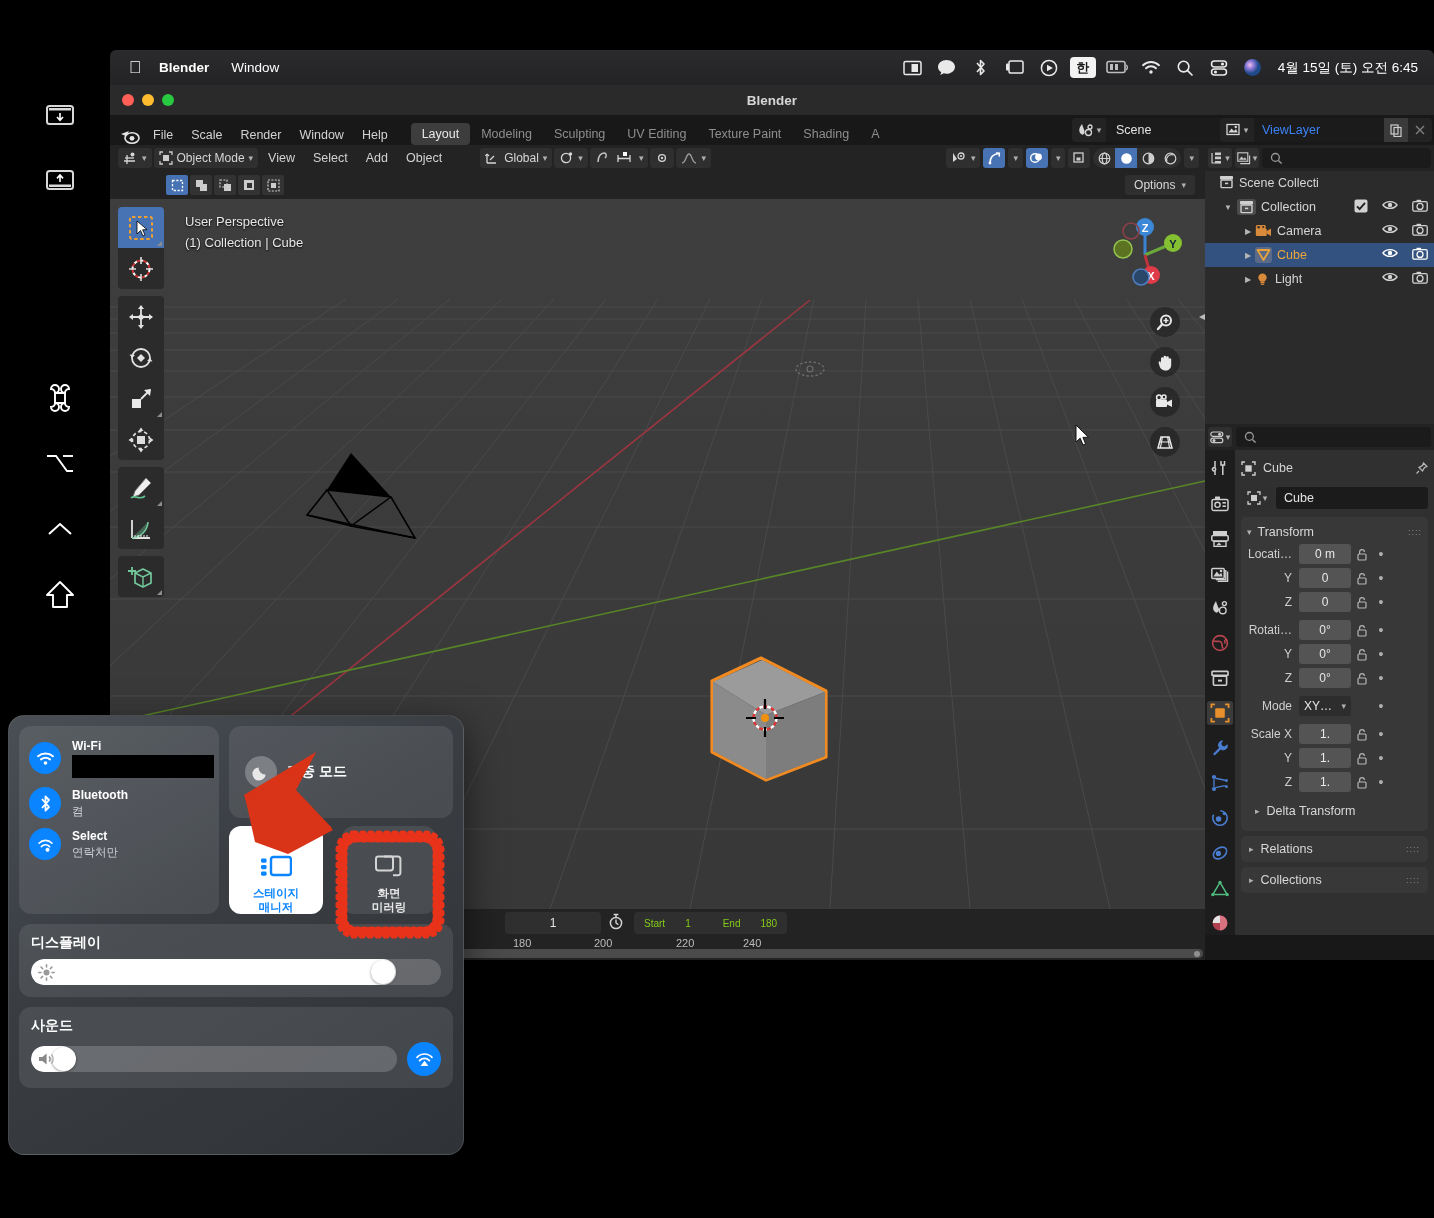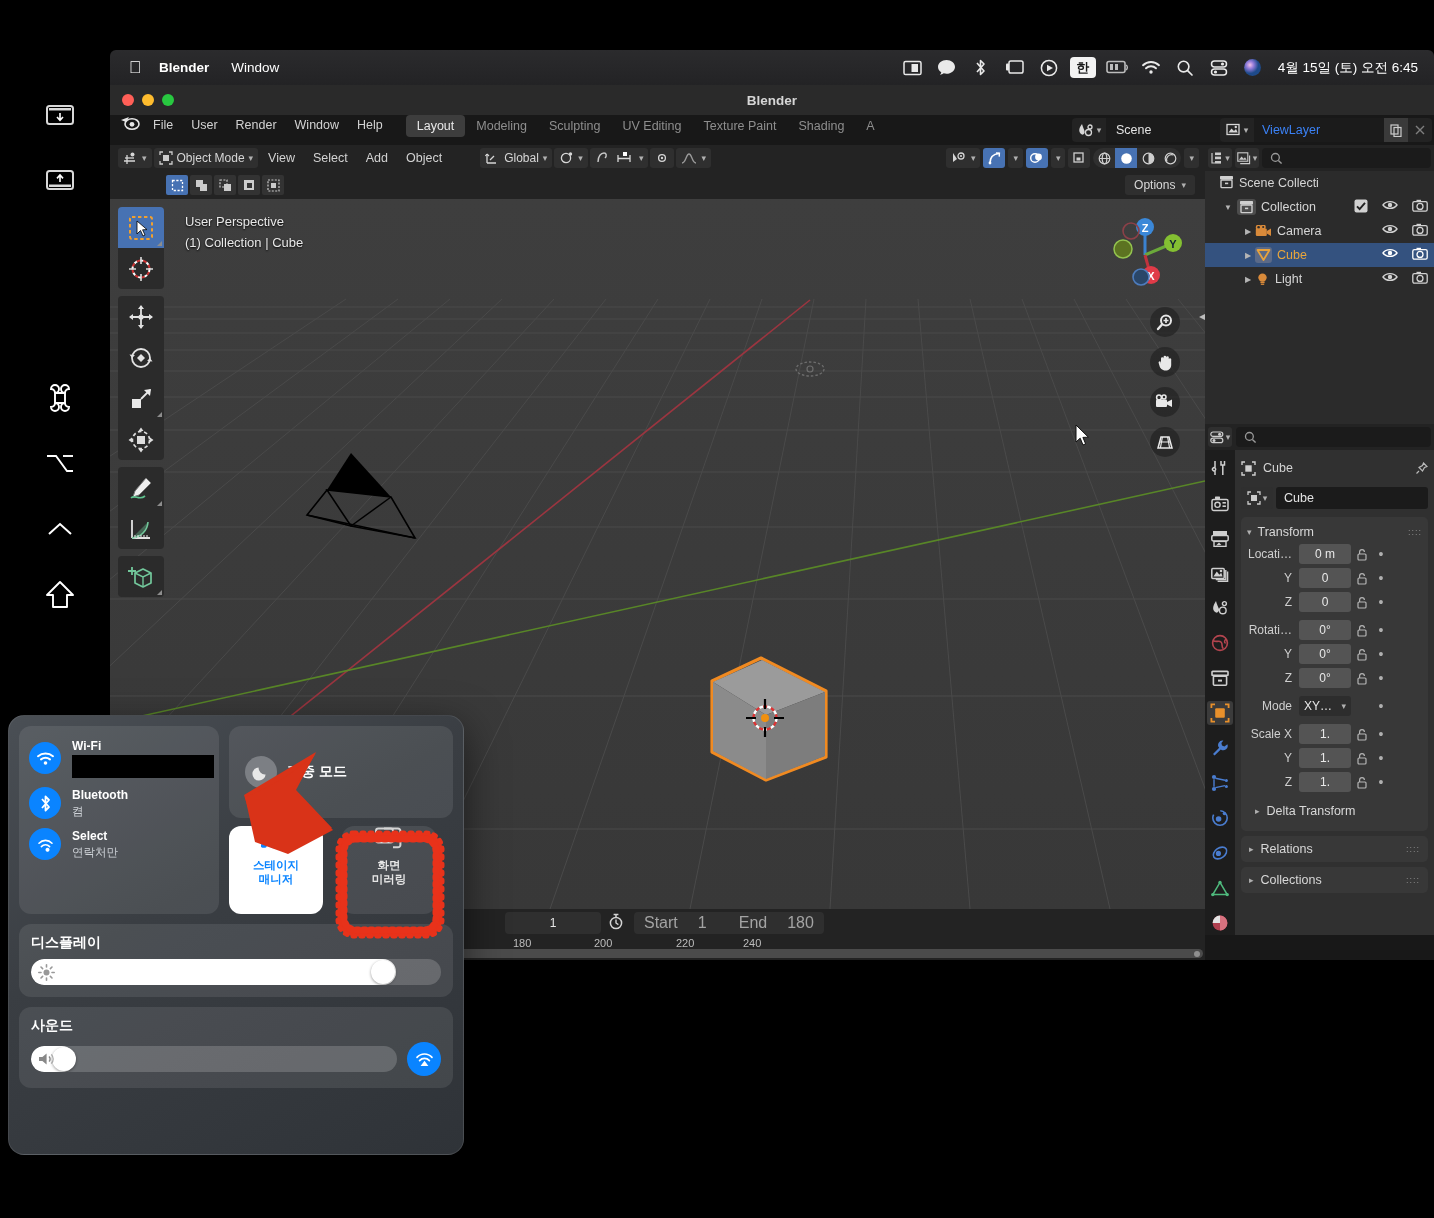--- a/index.html
+++ b/index.html
@@ -32,21 +32,21 @@
   .mb-clock { color:#fff; font-size:13.5px; padding-left:8px; padding-right:4px; white-space:nowrap; }
 
   
   .blender { position:absolute; left:110px; top:85px; width:1324px; height:875px; background:#1d1d1d; overflow:hidden;}
   .titlebar { position:relative; height:30px; background:#2a2a2a; display:flex; align-items:center; }
   .tl { position:absolute; left:12px; top:9px; display:flex; gap:8px; }
   .tl span { width:12px; height:12px; border-radius:50%; display:block; }
   .title-txt { width:100%; text-align:center; color:#d6d6d6; font-size:13.5px; font-weight:bold; }
 
   
-  .topbar { height:30px; background:#181818; display:flex; align-items:flex-start; padding-left:6px; position:relative;}
+  .topbar { height:30px; background:#181818; display:flex; align-items:flex-end; padding-left:6px; position:relative;}
   .blogo { width:28px; display:flex; align-items:center; justify-content:center; color:#e5e5e5; }
   .menu-it { color:#d2d2d2; font-size:12.5px; padding:3px 9px; }
   .wstabs { display:flex; align-items:center; margin-left:14px; }
   .wstab { color:#8e8e8e; font-size:12.5px; padding:4px 11px; border-radius:4px; white-space:nowrap;}
   .wstab.active { background:#3d3d3d; color:#e9e9e9; }
   .scene-grp { position:absolute; right:128px; top:3px; display:flex; align-items:center;
                background:#232323; border-radius:4px; height:24px; }
   .sc-ic { width:34px; display:flex; align-items:center; justify-content:center; gap:2px; color:#d6d6d6;}
   .sc-name { background:#1b1b1b; color:#e3e3e3; font-size:12.5px; width:128px; height:24px;
              display:flex; align-items:center; padding-left:10px; }
@@ -107,21 +107,21 @@
   .timeline { height:51px; background:#232323; position:relative; }
   .tl-hdr { height:28px; display:flex; align-items:center; position:relative; }
   .tl-rec { position:absolute; left:90px; display:flex; align-items:center; background:#2f2f2f; border-radius:4px; height:22px;}
   .tl-rec .r { width:26px; display:flex; align-items:center; justify-content:center; }
   .tl-play { position:absolute; left:140px; display:flex; background:#2f2f2f; border-radius:4px; overflow:hidden; height:22px;}
   .tl-play div { width:24px; display:flex; align-items:center; justify-content:center; color:#e3e3e3;}
   .tl-frame { position:absolute; left:395px; background:#2f2f2f; border-radius:4px; width:96px; height:22px;
               color:#e6e6e6; font-size:12px; display:flex; align-items:center; justify-content:center; }
   .tl-clock { position:absolute; left:498px; color:#d4d4d4; }
   .tl-se { position:absolute; left:524px; display:flex; background:#2f2f2f; border-radius:4px; height:22px; overflow:hidden;}
-  .tl-se span { color:#a3a3a3; font-size:16px; display:flex; align-items:center; padding:0 10px; }
+  .tl-se span { color:#84cc16; font-size:10px; display:flex; align-items:center; padding:0 10px; }
   .tl-ruler { position:absolute; left:0; right:0; top:28px; height:14px; color:#bdbdbd; font-size:11px; }
   .tl-ruler span { position:absolute; top:0; }
   .tl-scroll { position:absolute; left:2px; right:2px; bottom:2px; height:9px; background:#4b4b4b; border-radius:5px;}
   .tl-scroll:after { content:""; position:absolute; right:3px; top:1.5px; width:6px; height:6px; border-radius:50%; background:#8f8f8f;}
 
   
   .rightcol { position:absolute; left:1095px; top:0; width:229px; height:815px; background:#181818; }
   .out-hdr { height:26px; background:#232323; display:flex; align-items:center; padding:0 3px; gap:3px;}
   .out-sq { width:24px; height:20px; background:#2f2f2f; border-radius:3px; display:flex; align-items:center;
             justify-content:center; color:#ccc; gap:1px;}
@@ -179,21 +179,21 @@
   .cc-t2 { color:#cfd3d8; font-size:11.5px; line-height:15px; }
   .cc-redact { width:142px; height:23px; background:#000; }
   .cc-right { width:auto; flex:1; display:flex; flex-direction:column; gap:8px; }
   .cc-focus { height:92px; border-radius:12px; background:rgba(255,255,255,.09); display:flex;
               align-items:center; padding-left:16px; gap:10px; }
   .cc-focus-ic { width:32px; height:32px; border-radius:50%; background:#7c7f84; display:flex;
                  align-items:center; justify-content:center; }
   .cc-focus-lb { color:#fff; font-size:14px; font-weight:bold; }
   .cc-pairs { display:flex; gap:8px; }
   .cc-tile { width:94px; height:88px; border-radius:12px; display:flex; flex-direction:column;
-             align-items:center; justify-content:flex-start; gap:6px; position:relative; }
+             align-items:center; justify-content:flex-end; gap:6px; position:relative; }
   .cc-tile.white { background:#fff; }
   .cc-tile.dark { background:rgba(255,255,255,.09);margin-left:11px; }
   .cc-tile-lb { font-size:11.5px; text-align:center; line-height:14px; font-weight:600; }
   .cc-slidercard { margin-top:10px; background:rgba(255,255,255,.09); border-radius:12px; padding:10px 12px 12px 12px;}
   .cc-slabel { color:#fff; font-size:14px; font-weight:bold; margin-bottom:7px; }
   .cc-track { height:26px; border-radius:13px; background:rgba(255,255,255,.18); position:relative; overflow:hidden;}
   .cc-fill { position:absolute; left:0; top:0; bottom:0; background:#fff; border-radius:13px; }
   .cc-knob { position:absolute; top:1px; width:24px; height:24px; border-radius:50%; background:#fff;
              box-shadow:0 1px 3px rgba(0,0,0,.4); }
   .cc-sicon { position:absolute; left:7px; top:5px; }
@@ -340,21 +340,21 @@
 
     <div class="topbar">
       <div class="blogo">
         <svg width="20" height="16" viewBox="0 0 20 16">
             <ellipse cx="12" cy="9" rx="7" ry="5.3" fill="none" stroke="#e5e5e5" stroke-width="1.6"></ellipse>
             <circle cx="12" cy="9.3" r="2.4" fill="#e5e5e5"></circle>
             <path d="M1 5 L9 2 L6 7 Z" fill="#e5e5e5"></path>
           </svg>
       </div>
       <div class="menu-it">File</div>
-      <div class="menu-it">User</div>
+      <div class="menu-it">Scale</div>
       <div class="menu-it">Render</div>
       <div class="menu-it">Window</div>
       <div class="menu-it">Help</div>
 
       <div class="wstabs">
         <div class="wstab active">Layout</div>
         <div class="wstab">Modeling</div>
         <div class="wstab">Sculpting</div>
         <div class="wstab">UV Editing</div>
         <div class="wstab">Texture Paint</div>

